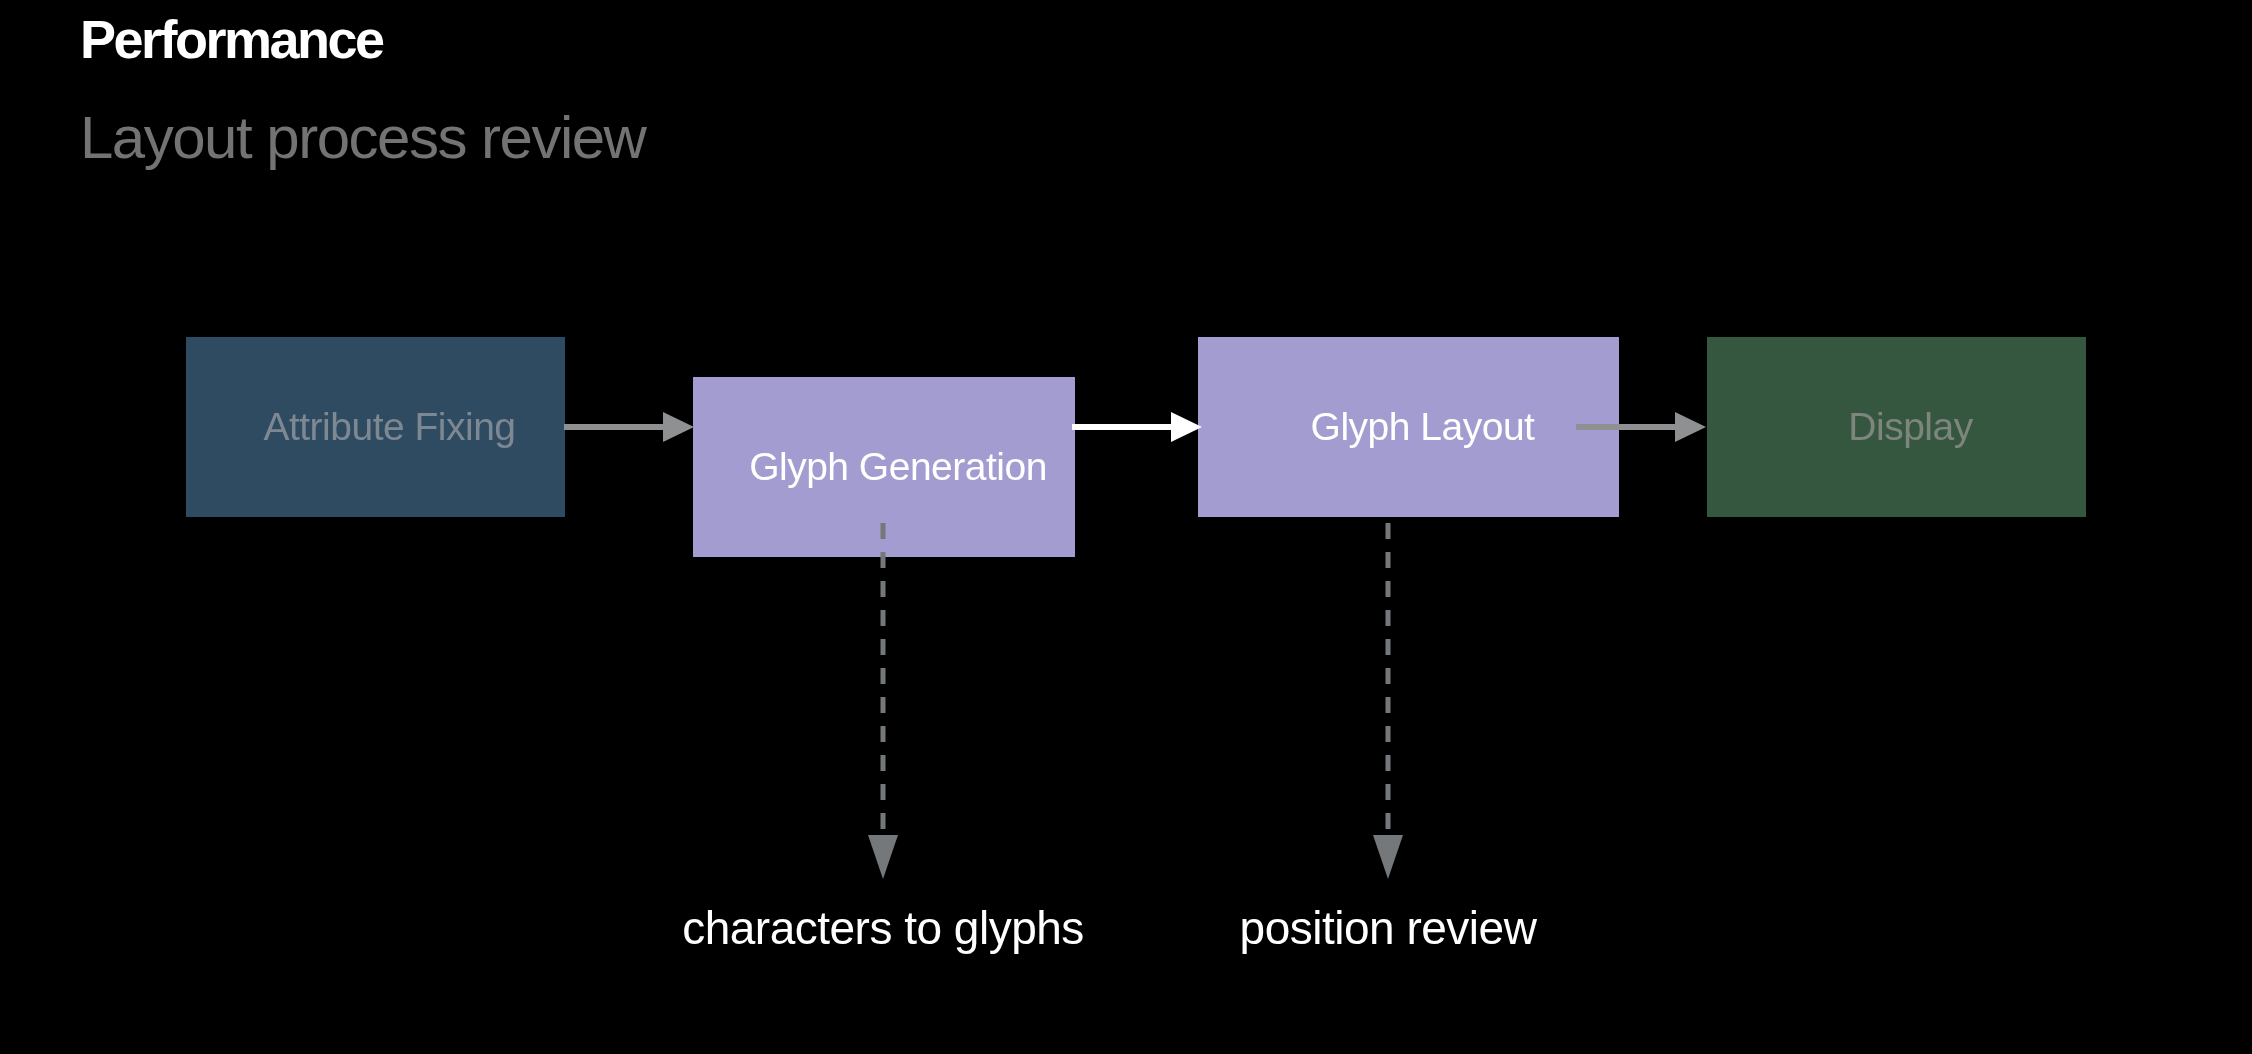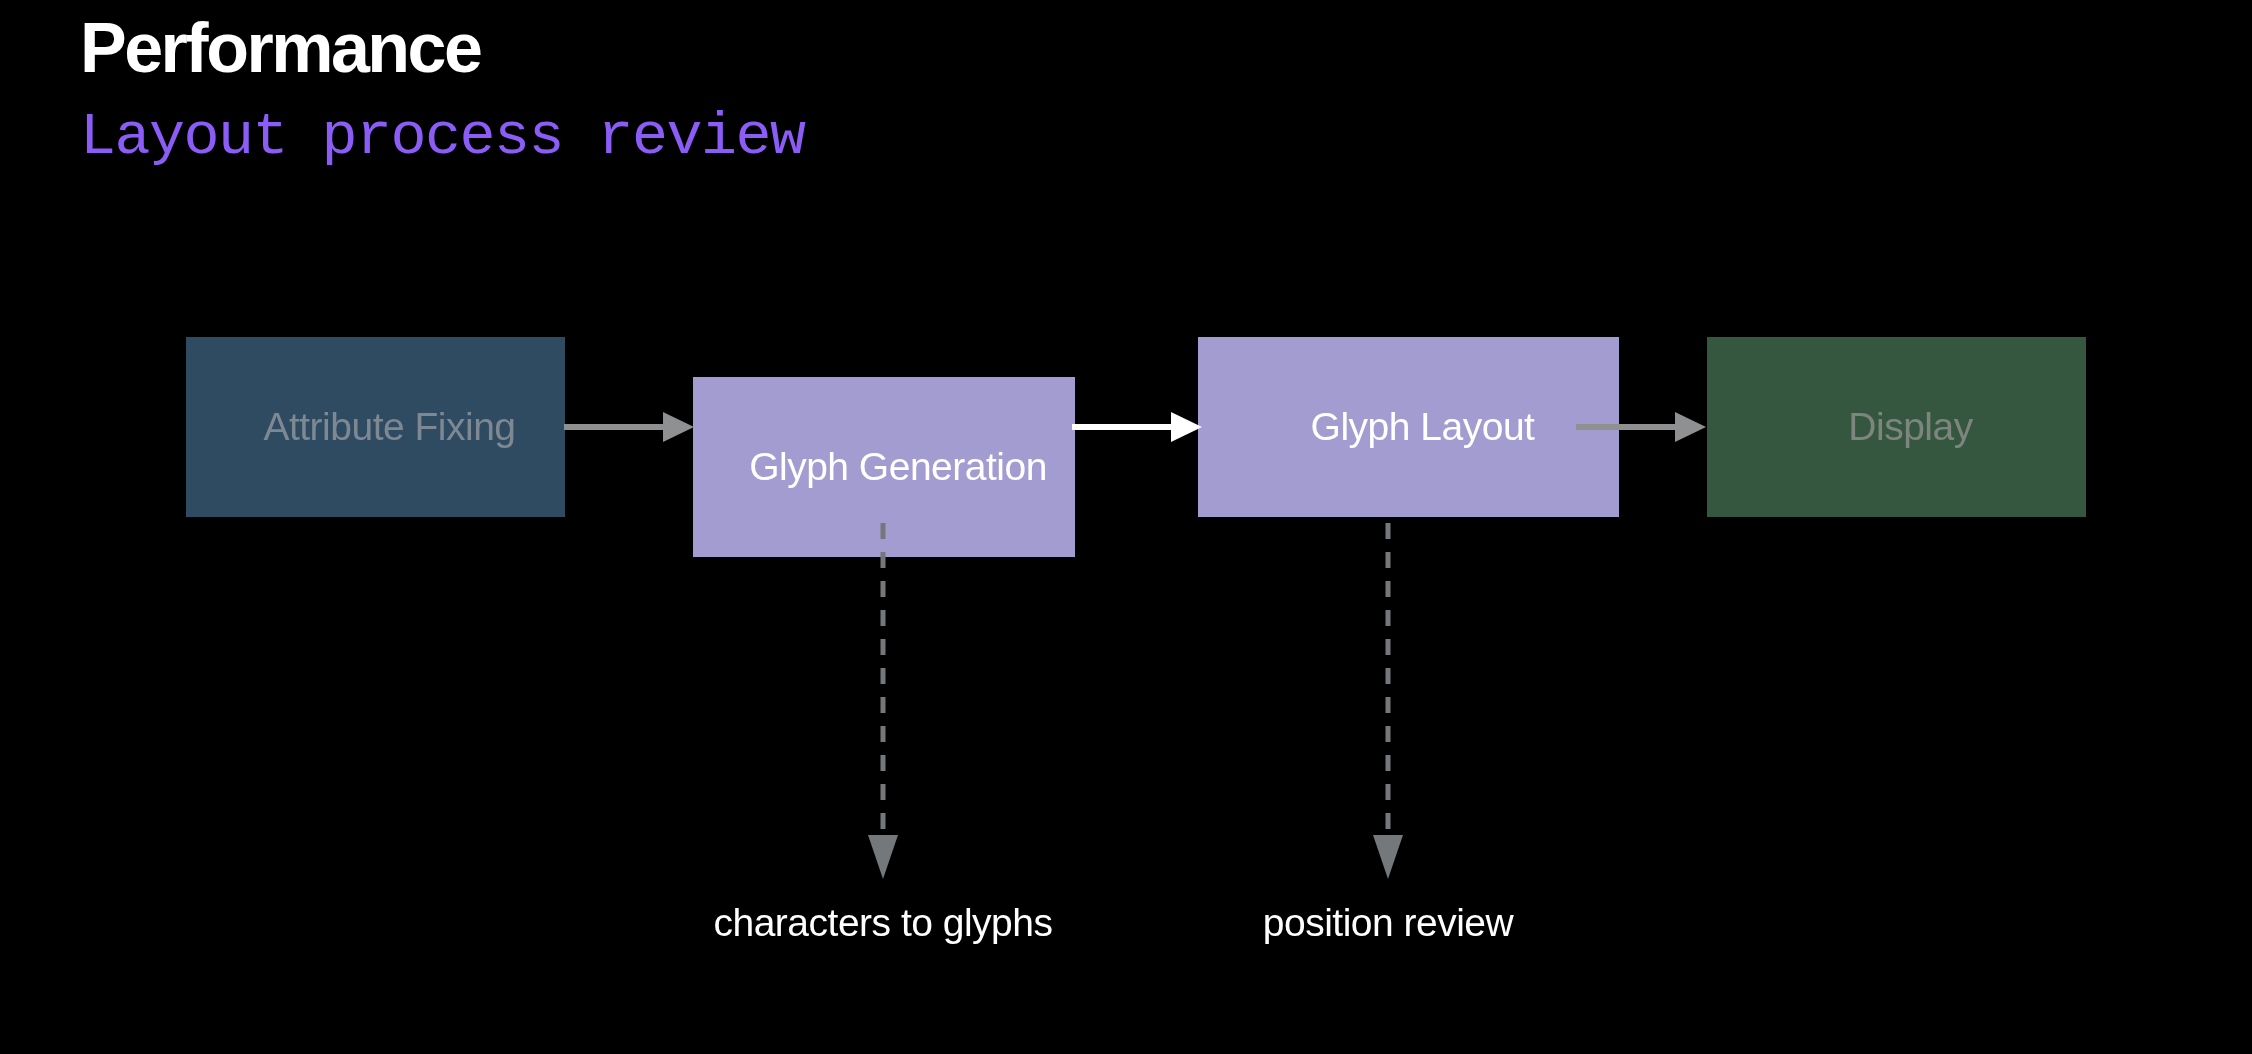--- a/index.html
+++ b/index.html
@@ -11,27 +11,27 @@
   }
   .slide {
     position: relative;
     width: 2252px; height: 1054px;
     background: #000000;
   }
 
   
   .title {
     position: absolute; left: 80px; top: 10px;
-    font-size: 70px; font-weight: 700; letter-spacing: -2.5px;
+    font-size: 54px; font-weight: 700; letter-spacing: -2.5px;
     color: #ffffff; line-height: 1.1; white-space: nowrap;
   }
   .subtitle {
     position: absolute; left: 80px; top: 103px;
     font-size: 60px; font-weight: 400; letter-spacing: -1.5px;
-    color: #8b5cf6; line-height: 1.15; white-space: nowrap; font-family: Liberation Mono, monospace;
+    color: #737373; line-height: 1.15; white-space: nowrap;
   }
 
   
   .node {
     position: absolute; top: 337px; height: 180px; width: 380px;
     display: flex; align-items: center; justify-content: center;
     font-size: 39px; letter-spacing: -0.5px; white-space: nowrap; padding-left: 28px;
   }
   .node-attribute-fixing { left: 186px; width: 379px; background: #2f4b61; color: #7e8893; }
   .node-glyph-generation { left: 693px; width: 382px; background: #a39cd0; color: #ffffff; margin-top: 40px; }
@@ -45,21 +45,21 @@
   .flow-arrow-3 { left: 1576px; }
 
   
   .dashed-arrow { position: absolute; top: 521px; width: 44px; height: 362px; }
   .dashed-arrow-1 { left: 861px; }
   .dashed-arrow-2 { left: 1366px; }
 
   
   .annotation-label {
     position: absolute; top: 901px; transform: translateX(-50%);
-    font-size: 39px; letter-spacing: -0.5px;
+    font-size: 46px; letter-spacing: -0.5px;
     color: #ffffff; white-space: nowrap;
   }
   .annotation-label-1 { left: 883px; }
   .annotation-label-2 { left: 1388px; }
 </style>
 </head>
 <body>
 
 <div class="slide">
 

